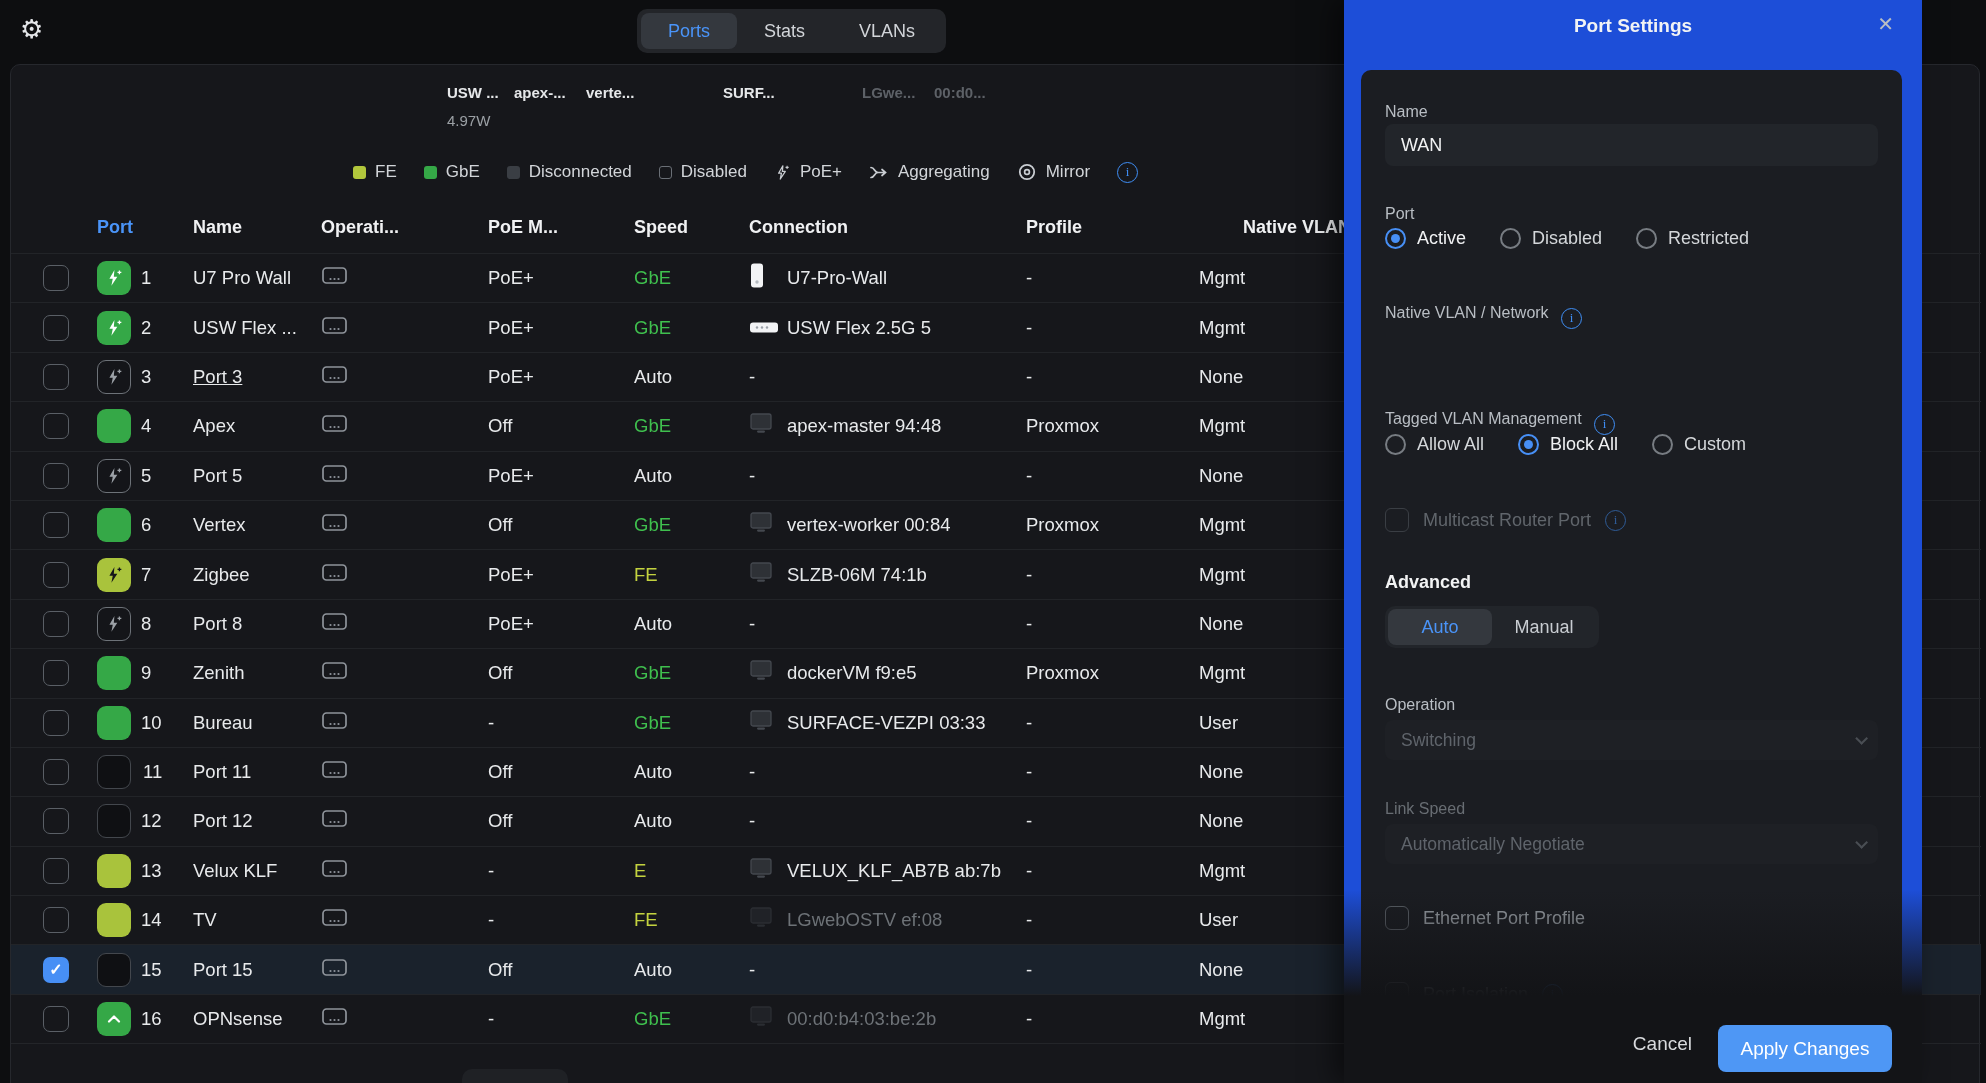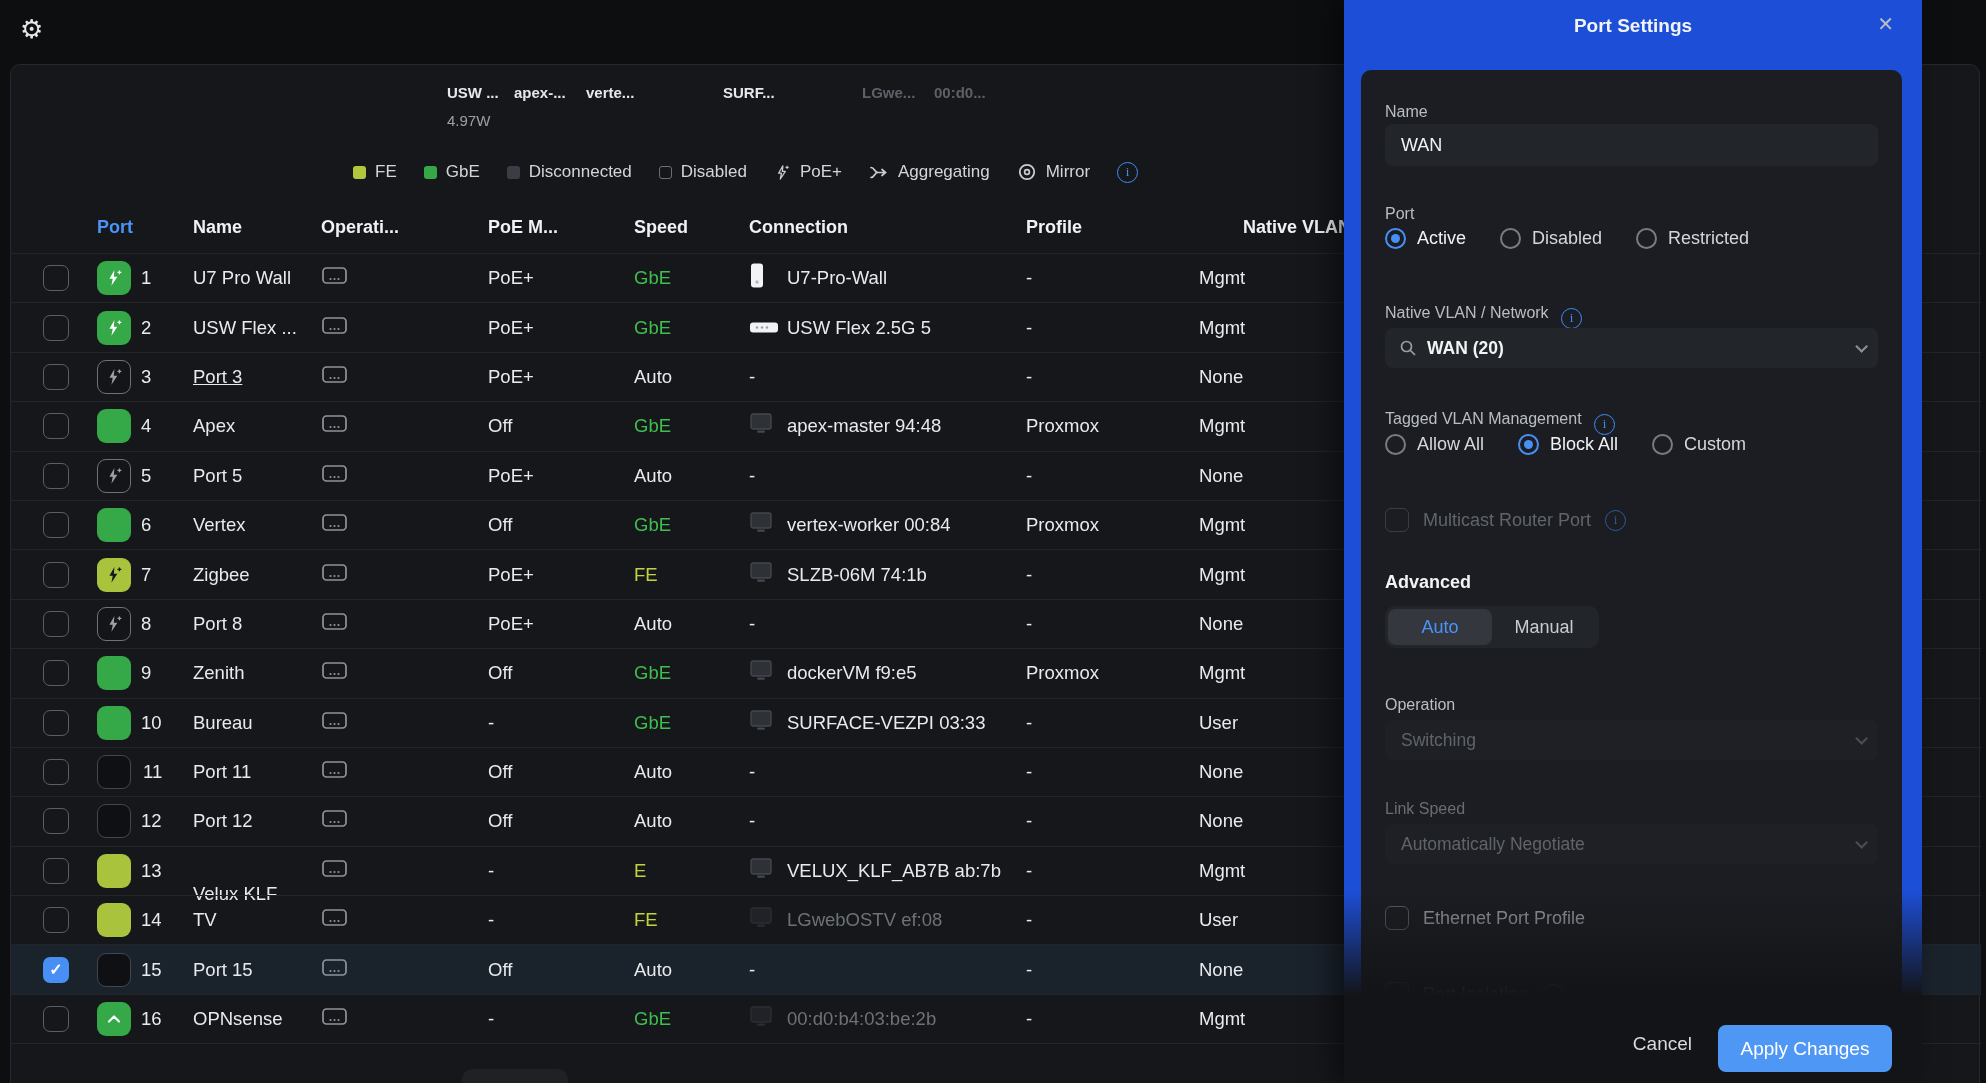--- a/index.html
+++ b/index.html
@@ -82,20 +82,25 @@
   .btn-cancel { position:absolute; right:230px; top:28px; font-size:19px; color:#d8dadd; cursor:pointer; }
   .btn-apply { position:absolute; right:30px; top:20px; width:174px; height:47px; background:#4e97f5; border:none; border-radius:8px; color:#fff; font-size:19px; font-family:"Liberation Sans",sans-serif; cursor:pointer; }
 </style>
 </head>
 <body>
 
 <div id="stage">
 
   <div class="app-header">
     <span class="gear">⚙</span>
+    <div class="tabbar">
+      <div class="tab active">Ports</div>
+      <div class="tab">Stats</div>
+      <div class="tab">VLANs</div>
+    </div>
   </div>
 
   <div class="main-panel">
     <div id="devbar">
         <span class="devbar-label" style="left: 436px;">USW ...</span>
         <span class="devbar-label" style="left: 503px;">apex-...</span>
         <span class="devbar-label" style="left: 575px;">verte...</span>
         <span class="devbar-label" style="left: 712px;">SURF...</span>
         <span class="devbar-label dim" style="left: 851px;">LGwe...</span>
         <span class="devbar-label dim" style="left: 923px;">00:d0...</span>
@@ -416,21 +421,21 @@
           <span class="cell" style="left: 477px;">Off</span>
           <span class="cell" style="left: 623px;">Auto</span>
           <span class="cell" style="left: 738px;">-</span>
           <span class="cell" style="left: 1015px;">-</span>
           <span class="cell" style="left: 1188px;">None</span>
         </div>
         <div class="trow">
           <span class="checkbox"></span>
           <span class="port-ic pi-yellow"></span>
           <span class="cell" style="left: 130px;">13</span>
-          <span class="cell" style="left: 182px; width: 120px; overflow: hidden; margin-top: 23px;">Velux KLF</span>
+          <span class="cell" style="left: 182px; width: 120px; overflow: hidden;">Velux KLF</span>
           <span class="cell" style="left: 310px;"><svg width="27" height="22" viewBox="0 0 27 22">
               <rect x="2" y="3.5" width="23" height="15" rx="3.5" fill="none" stroke="#8f949b" stroke-width="1.7"></rect>
               <circle cx="9.5" cy="14.5" r="1.1" fill="#8f949b"></circle>
               <circle cx="13.5" cy="14.5" r="1.1" fill="#8f949b"></circle>
               <circle cx="17.5" cy="14.5" r="1.1" fill="#8f949b"></circle>
             </svg></span>
           <span class="cell" style="left: 477px;">-</span>
           <span class="cell speed-yellow" style="left: 623px;">E</span>
           <span class="cell" style="left: 738px; opacity: 1;"><svg width="24" height="21" viewBox="0 0 24 21">
               <rect x="2" y="1" width="20" height="15" rx="2" fill="#2e3136" stroke="#44484f" stroke-width="1.3"></rect>
@@ -530,28 +535,20 @@
           </span>
           <span class="radio">
             <span class="dot"></span>
             <span>Restricted</span>
           </span>
         </div>
 
       <div class="flabel" style="top:234px">
         <span>Native VLAN / Network</span>
         <span class="info-badge" style="display:inline-flex;vertical-align:-4px;margin-left:8px">i</span>
-      </div>
-      <div class="fselect" style="top:258px">
-        <svg width="18" height="18" viewBox="0 0 18 18">
-            <circle cx="7.5" cy="7.5" r="5" fill="none" stroke="#9aa0a6" stroke-width="1.7"></circle>
-            <line x1="11.5" y1="11.5" x2="16" y2="16" stroke="#9aa0a6" stroke-width="1.7"></line>
-          </svg>
-        <span class="val">WAN (20)</span>
-        <span class="chev"></span>
       </div>
 
       <div class="flabel" style="top:340px">
         <span>Tagged VLAN Management</span>
         <span class="info-badge" style="display:inline-flex;vertical-align:-4px;margin-left:8px">i</span>
       </div>
       <div class="radio-row" style="top:364px" id="taggedRadios">
           <span class="radio">
             <span class="dot"></span>
             <span>Allow All</span>

